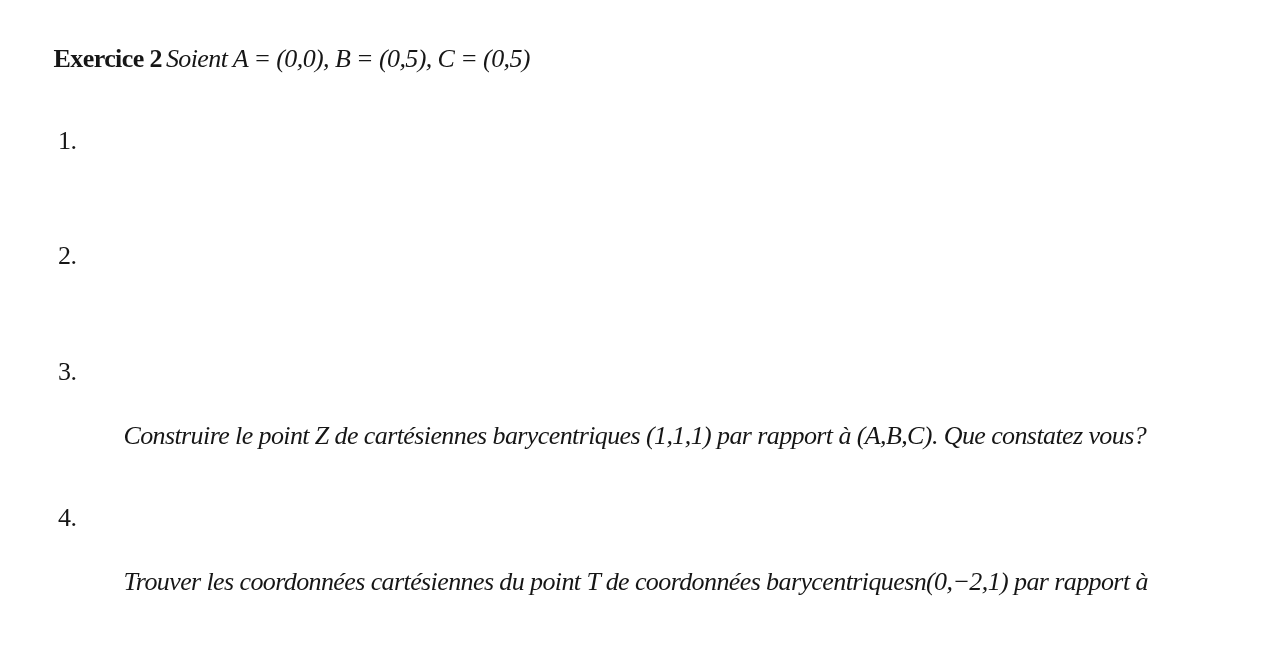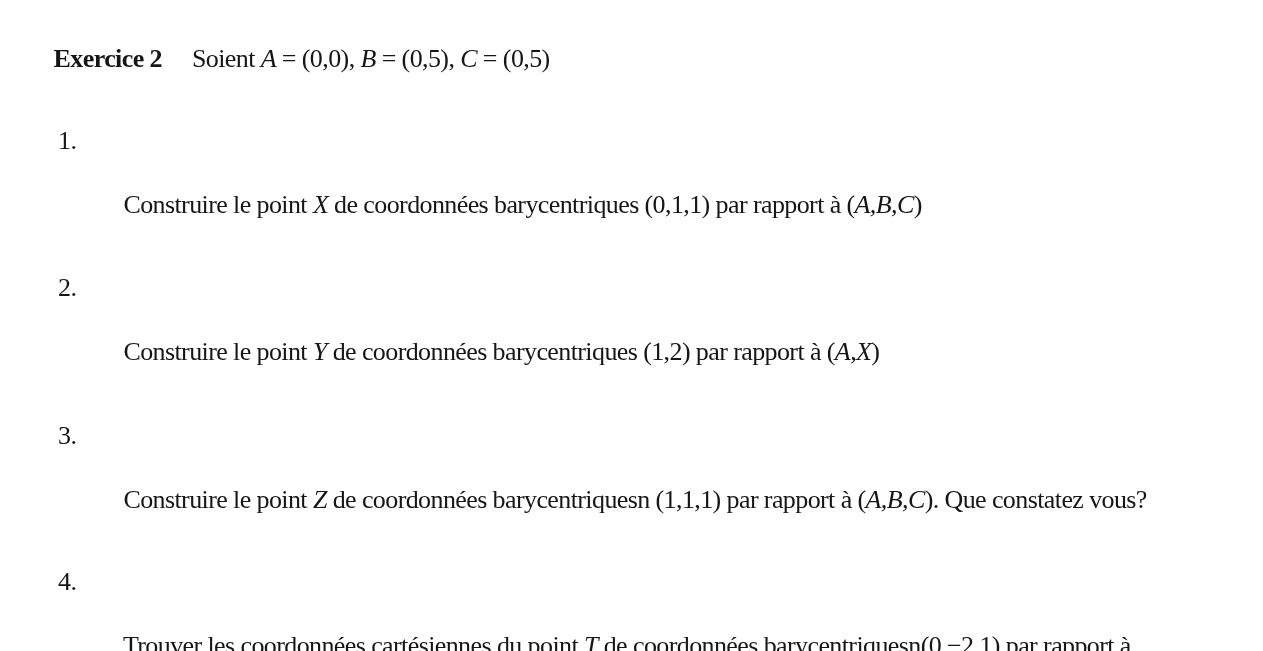--- a/index.html
+++ b/index.html
@@ -3,55 +3,53 @@
 <meta charset="utf-8">
 <style>
   html,body{margin:0;padding:0;background:#ffffff;}
   body{
     width:1263px;height:651px;overflow:hidden;
     font-family:"Liberation Serif","DejaVu Serif",serif;
     color:#161616;font-size:26px;letter-spacing:-0.6px;
   }
   .page{position:relative;width:1263px;height:651px;box-sizing:border-box;padding-top:14px;}
   .header{padding-left:30px;line-height:30px;white-space:pre;}
-  .hlabel{font-weight:700;margin-right:30px;}
+  .hlabel{font-weight:700;margin-right:4px;}
   ol.items{list-style:none;margin:0;padding:0;}
   ol.items li{position:relative;padding-left:88px;padding-right:20px;line-height:32px;white-space:pre;}
   ol.items li .num{position:absolute;left:58px;top:0;}
   ol.items li:nth-child(1){margin-top:21px;}
   ol.items li:nth-child(2){margin-top:19px;}
   ol.items li:nth-child(3){margin-top:20px;}
   ol.items li:nth-child(4){margin-top:18px;}
   ol.items li:nth-child(5){margin-top:18px;}
   ol.items li:nth-child(6){margin-top:19px;}
   ol.items li:nth-child(7){margin-top:23px;}
-  .seg{white-space:pre;}
+  .seg{white-space:pre;font-style:italic;}
   .it{font-style:italic;}
 </style>
 </head>
 <body>
 
 <div class="page">
 
   <div class="header">
     <span class="hlabel">Exercice 2</span><span><span class="seg rm">Soient </span><span class="seg it">A</span><span class="seg rm"> = (0,0), </span><span class="seg it">B</span><span class="seg rm"> = (0,5), </span><span class="seg it">C</span><span class="seg rm"> = (0,5)</span></span>
   </div>
 
   <ol class="items">
     <li>
       <span class="num">1.</span>
-      <span><span class="seg rm">Construire le point </span><span class="seg it">X</span><span class="seg rm"> de coordonnées barycentriques (0,1,1) par rapport à (</span><span class="seg it">A,B,C</span><span class="seg rm">)</span></span>
     </li>
     <li>
       <span class="num">2.</span>
-      <span><span class="seg rm">Construire le point </span><span class="seg it">Y</span><span class="seg rm"> de coordonnées barycentriques (1,2) par rapport à (</span><span class="seg it">A,X</span><span class="seg rm">)</span></span>
     </li>
     <li>
       <span class="num">3.</span>
-      <span><span class="seg rm">Construire le point </span><span class="seg it">Z</span><span class="seg rm"> de coordonnées barycentriquesn (1,1,1) par rapport à (</span><span class="seg it">A,B,C</span><span class="seg rm">). Que constatez vous?</span></span>
+      <span><span class="seg rm">Construire le point </span><span class="seg it">Z</span><span class="seg rm"> de cartésiennes barycentriques (1,1,1) par rapport à (</span><span class="seg it">A,B,C</span><span class="seg rm">). Que constatez vous?</span></span>
     </li>
     <li>
       <span class="num">4.</span>
       <span><span class="seg rm">Trouver les coordonnées cartésiennes du point </span><span class="seg it">T</span><span class="seg rm"> de coordonnées barycentriquesn(0,−2,1) par rapport à</span><br></span>
     </li>
 
   </ol>
 
 </div>
 

